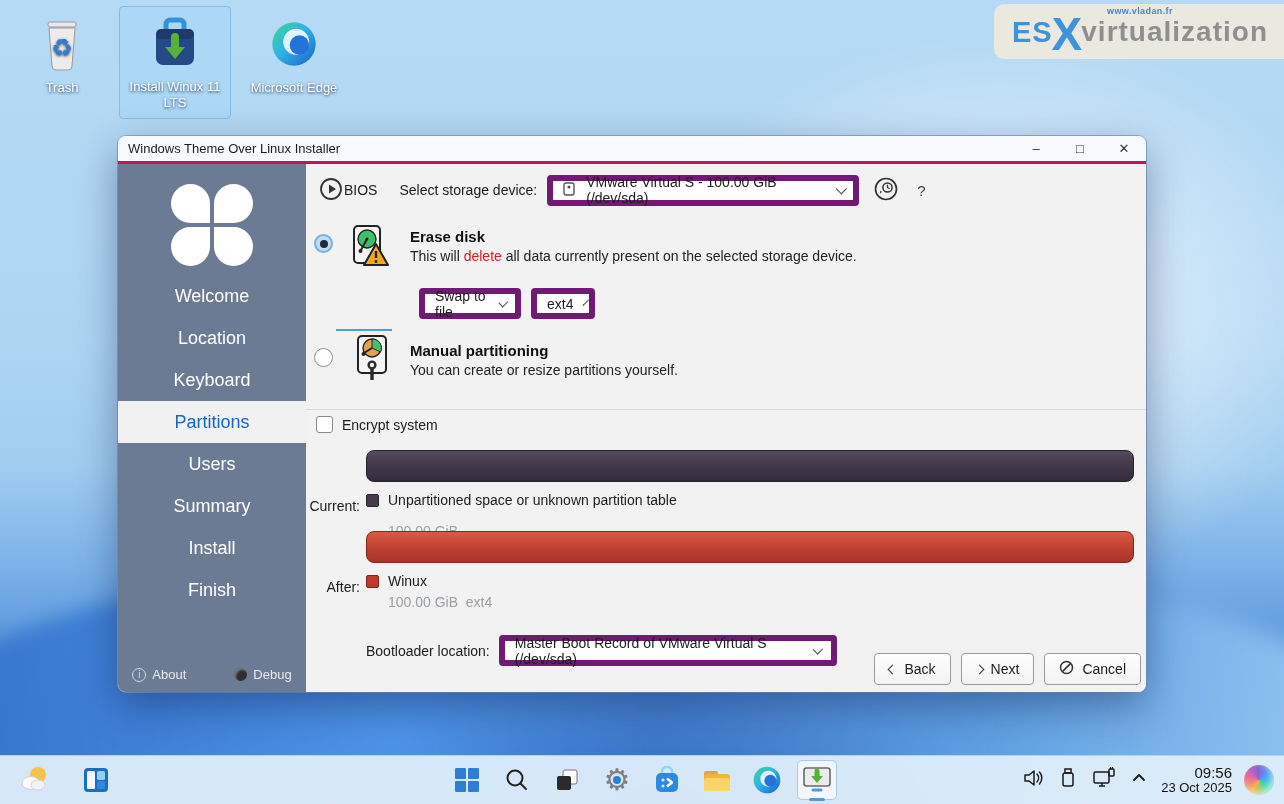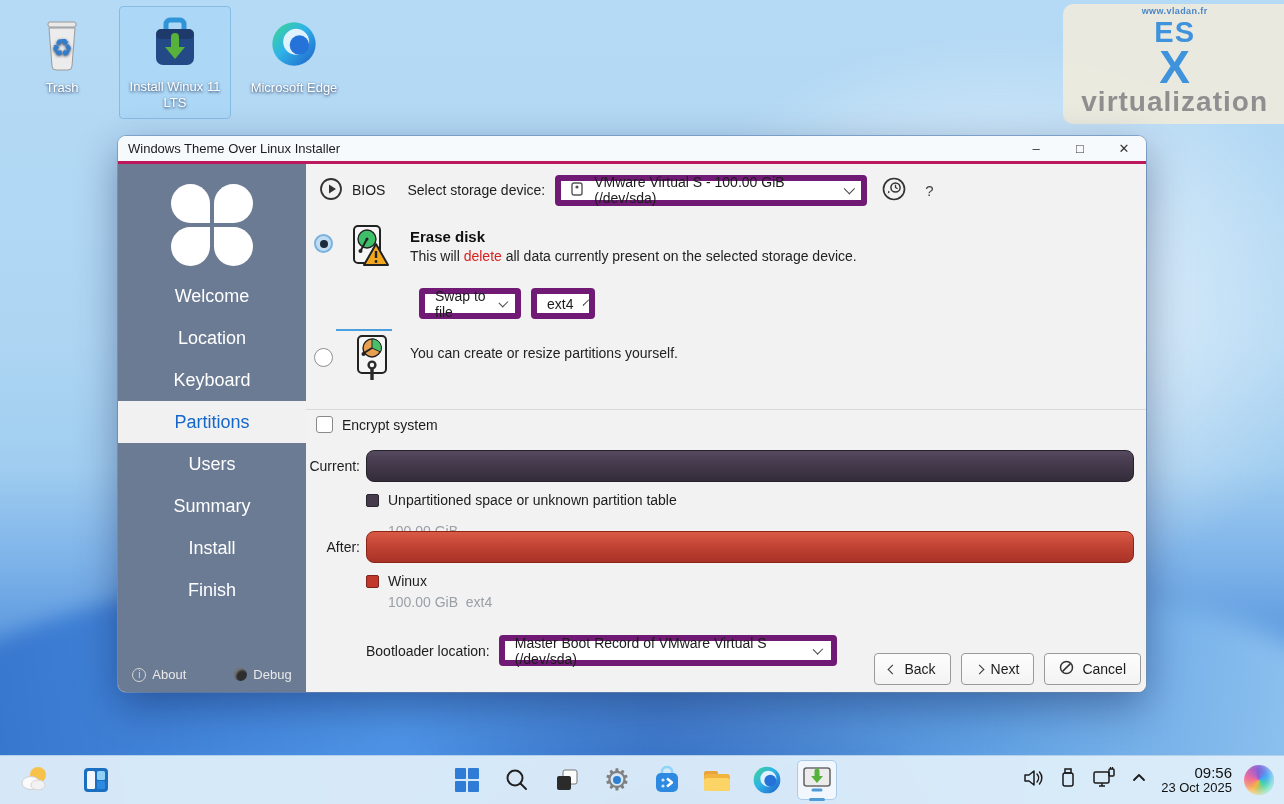--- a/index.html
+++ b/index.html
@@ -16,21 +16,21 @@
   
   .dicon { position:absolute; width:112px; text-align:center; color:#fff; font-size:13px; text-shadow:0 1px 3px rgba(0,20,60,.85); }
   .dicon .ic { display:flex; justify-content:center; align-items:center; height:64px; }
   .dicon.selected { background:rgba(170,214,245,.75); border:1px solid #86bce4; border-radius:4px; padding:4px 2px 6px; }
   .dicon .lbl { line-height:1.25; margin-top:4px; }
 
   
   .watermark { position:absolute; top:4px; right:0; padding:2px 16px 6px 18px; background:rgba(238,234,220,.92);
     border-radius:10px 0 0 10px; text-align:center; }
   .wm-site { font-size:9px; font-weight:bold; color:#4a86c8; letter-spacing:.4px; }
-  .wm-line { display:flex; align-items:center; justify-content:center;flex-direction:column; }
+  .wm-line { display:flex; align-items:flex-start; justify-content:center; }
   .wm-es { font-size:29px; font-weight:bold; color:#3f93dc; letter-spacing:1px; }
   .wm-x  { font-size:46px; font-weight:bold; color:#3f93dc; margin:0 -1px; line-height:.8; }
   .wm-rest { font-size:28px; font-weight:bold; color:#8f8f8f; letter-spacing:1px; }
 
   
   .window { position:absolute; left:118px; top:136px; width:1028px; height:556px; background:#f2f2f2;
     border-radius:8px; overflow:hidden; box-shadow:0 14px 42px rgba(0,10,60,.38), 0 0 0 1px rgba(130,170,210,.9); }
   .titlebar { height:28px; background:#f7fafc; border-bottom:3px solid #be185d; display:flex; align-items:center; padding-left:10px; }
   .title-text { font-size:13px; color:#1c1c1c; }
   .controls { margin-left:auto; display:flex; height:100%; }
@@ -48,21 +48,21 @@
   .nav-item { height:42px; line-height:42px; text-align:center; color:#fff; font-size:18px; }
   .nav-item.active { background:#f1f1f1; color:#1467c8; }
   .sidebar-footer { position:absolute; bottom:10px; left:0; right:0; display:flex; justify-content:center; gap:48px; color:#e9e9e9; font-size:13px; }
   .sf-item { display:flex; align-items:center; gap:6px; }
   .info-circ { width:14px; height:14px; border:1px solid #d5d5d5; border-radius:50%; color:#d5d5d5; font-size:10px; display:flex; align-items:center; justify-content:center; }
   .debug-dot { width:13px; height:13px; background:#2e2e2e; border-radius:50%; box-shadow:inset 2px 2px 2px rgba(255,255,255,.35); }
 
   .content { position:absolute; left:188px; top:28px; right:0; bottom:0; background:#f2f2f2; font-size:14px; color:#1c1c1c; }
 
   .toprow { position:absolute; left:12px; top:10px; height:32px; display:flex; align-items:center; }
-  .bios-lbl { margin-left:8px; }
+  .bios-lbl { }
   .storage-lbl { margin-left:22px; }
   .select { background:#fff; border:6px solid #701a75; border-radius:4px; height:31px; display:flex; align-items:center; padding:0 10px; gap:11px; }
   .select .chev { width:8px; height:8px; border-right:1.6px solid #444; border-bottom:1.6px solid #444; transform:rotate(45deg) translateY(-2px); margin-left:auto; }
   .storage-select { width:312px; margin-left:10px; }
   .refresh-wrap { margin-left:14px; }
   .help-q { margin-left:18px; color:#444; font-size:15px; }
 
   .option { position:absolute; left:0; }
   .radio { width:19px; height:19px; border-radius:50%; background:#fff; border:1px solid #8f8f8f; }
   .radio.on { background:#bfdcf3; border:2px solid #7ab1dd; display:flex; align-items:center; justify-content:center; }
@@ -74,21 +74,21 @@
 
   .swaprow { position:absolute; left:113px; top:124px; display:flex; gap:10px; }
   .swap-select { width:102px; }
   .fs-select { width:64px; }
 
   .divider { position:absolute; left:0; right:0; top:245px; height:1px; background:#d9d9d9; }
 
   .encrypt { position:absolute; left:10px; top:252px; display:flex; align-items:center; gap:9px; }
   .checkbox { width:17px; height:17px; background:#fff; border:1px solid #8a8a8a; border-radius:3px; }
 
-  .rowlabel { position:absolute; width:54px; text-align:right; }
+  .rowlabel { position:absolute; width:54px; text-align:right;margin-top:40px; }
   .pbar { position:absolute; left:60px; right:12px; height:32px; border-radius:8px; }
   .pbar.current { top:286px; background:linear-gradient(180deg,#564a5e 0%,#443a4c 45%,#332b3a 100%); border:1px solid #27202d; }
   .pbar.after { top:367px; background:linear-gradient(180deg,#d95a45 0%,#c24434 45%,#a93226 100%); border:1px solid #8c2418; }
   .legend { position:absolute; left:60px; display:flex; align-items:center; gap:9px; }
   .lg-sq { width:13px; height:13px; border-radius:2px; }
   .lg-sq.dark { background:#453b4a; border:1px solid #2a2433; }
   .lg-sq.red { background:#c0392b; border:1px solid #7e241a; }
   .sizetxt { position:absolute; left:82px; color:#9aa0a6; white-space:pre; }
 
   .bootrow { position:absolute; left:60px; top:456px; display:flex; align-items:center; gap:9px;margin-top:15px; }
@@ -285,20 +285,21 @@
             <rect x="8" y="2" width="28" height="37" rx="4" fill="#f6f6f6" stroke="#222" stroke-width="2"></rect>
             <circle cx="22" cy="14" r="9" fill="#e8a050" stroke="#222" stroke-width="1.4"></circle>
             <path d="M22 14 L22 5 A9 9 0 0 1 30.5 18 Z" fill="#4abf6a" stroke="#222" stroke-width="1"></path>
             <path d="M22 14 L14 19" stroke="#222" stroke-width="2"></path>
             <circle cx="13.5" cy="20" r="2" fill="#222"></circle>
             <circle cx="22" cy="31" r="3.4" fill="none" stroke="#2a2a2a" stroke-width="2.4"></circle>
             <path d="M22 34 v12" stroke="#2a2a2a" stroke-width="3.4"></path>
           </svg>
         </span>
         <div style="position:absolute; left:104px; top:8px; width:640px;">
+          <div class="opt-title">Manual partitioning</div>
           <div class="opt-desc">You can create or resize partitions yourself.</div>
         </div>
       </div>
 
       <div class="divider"></div>
 
       <div class="encrypt">
         <div class="checkbox"></div>
         <span>Encrypt system</span>
       </div>

